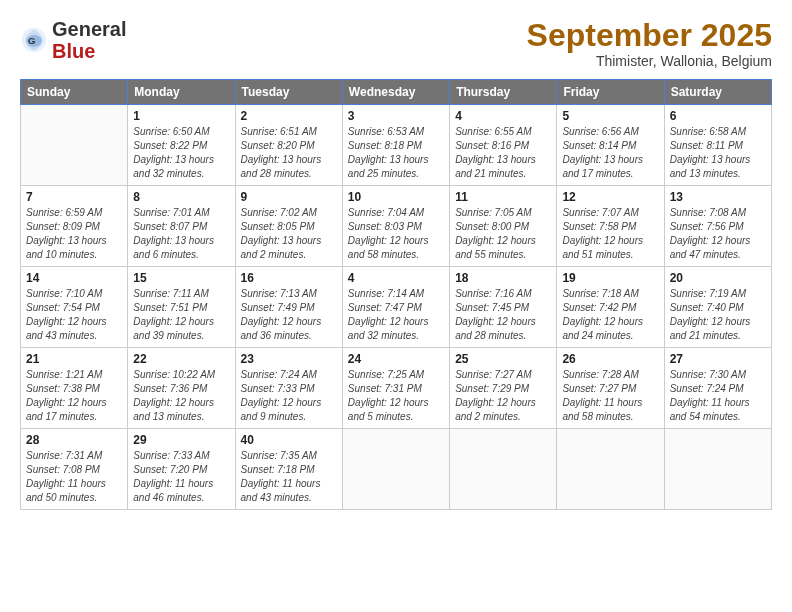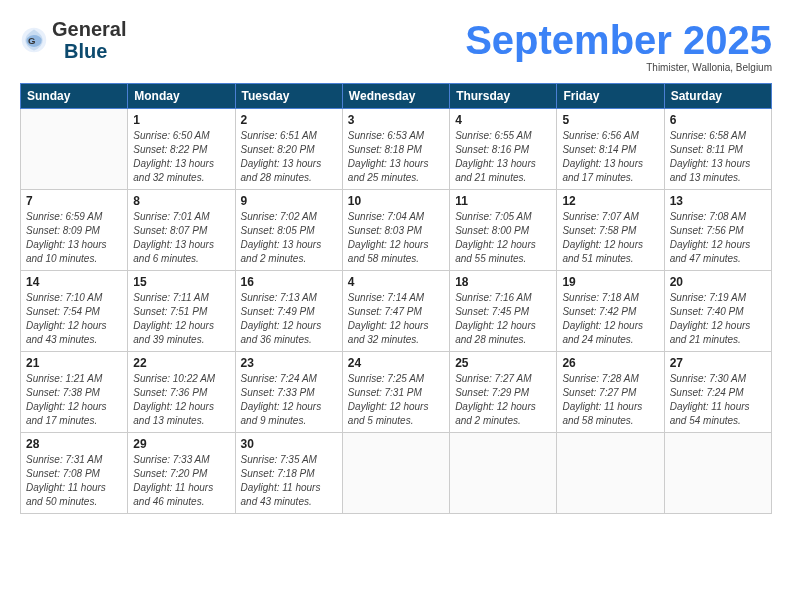--- a/index.html
+++ b/index.html
@@ -26,45 +26,45 @@
       display: flex;
       align-items: center;
       gap: 4px;
     }
     .logo-text {
       font-size: 20px;
       font-weight: bold;
       line-height: 1.1;
     }
     .logo-general { color: #333; }
-    .logo-blue { color: #0c4a6e; margin-left: 12px; }
+    .logo-blue { color: #b91c1c; }
     .logo-icon {
       width: 28px;
       height: 28px;
     }
     .title-block {
       text-align: right;
     }
     .month-title {
-      font-size: 40px;
+      font-size: 32px;
       font-weight: bold;
-      color: #3b82f6;
+      color: #a16207;
       line-height: 1.1;
     }
     .subtitle {
-      font-size: 10px;
+      font-size: 14px;
       color: #444;
     }
     .calendar {
       width: 100%;
       border-collapse: collapse;
       border: 1px solid #ccc;
     }
     .calendar th {
-      background: #0c4a6e;
+      background: #737373;
       color: #fff;
       font-size: 12px;
       font-weight: bold;
       padding: 5px 6px;
       text-align: left;
       border: 1px solid #4a7fd4;
     }
     .calendar td {
       border: 1px solid #ccc;
       vertical-align: top;
@@ -336,21 +336,21 @@
 and 50 minutes.</div>
           </td>
           <td>
             <span class="day-num">29</span>
             <div class="day-info" style="white-space: pre-line;">Sunrise: 7:33 AM
 Sunset: 7:20 PM
 Daylight: 11 hours
 and 46 minutes.</div>
           </td>
           <td>
-            <span class="day-num">30</span>
+            <span class="day-num">40</span>
             <div class="day-info" style="white-space: pre-line;">Sunrise: 7:35 AM
 Sunset: 7:18 PM
 Daylight: 11 hours
 and 43 minutes.</div>
           </td>
           <td class="empty-cell"></td>
           <td class="empty-cell"></td>
           <td class="empty-cell"></td>
           <td class="empty-cell"></td>
         </tr>

